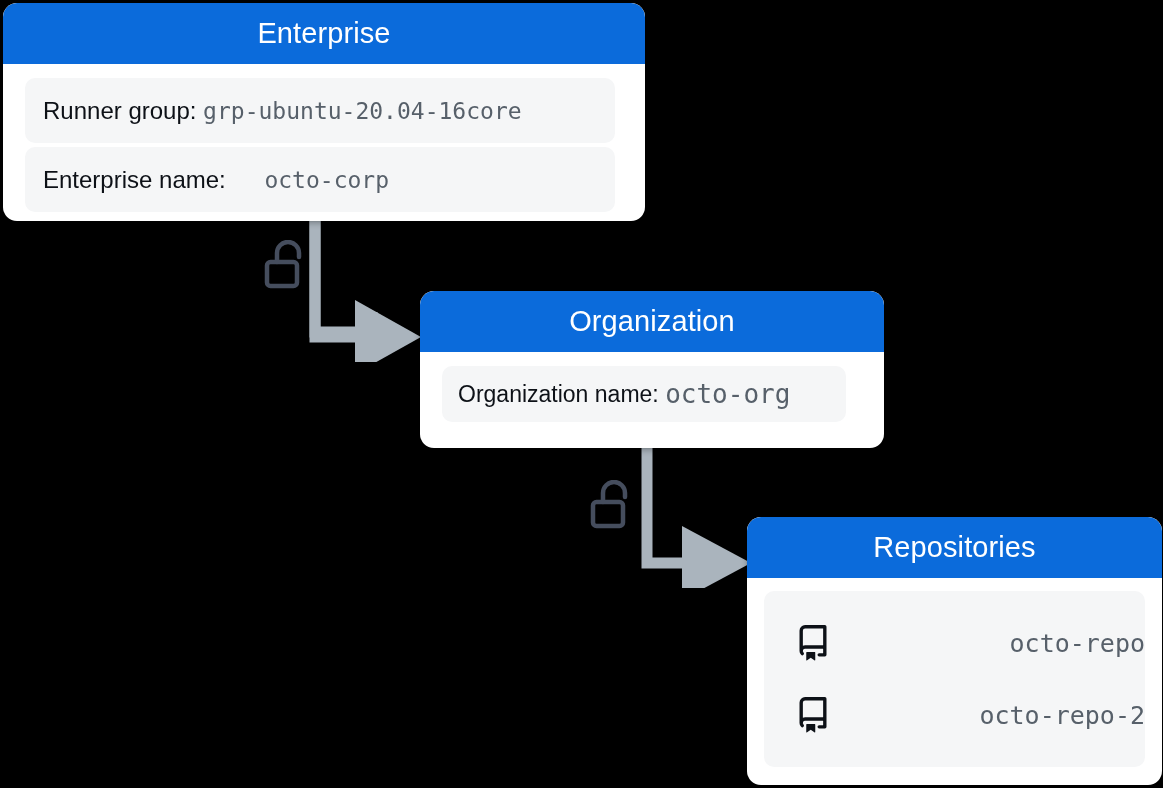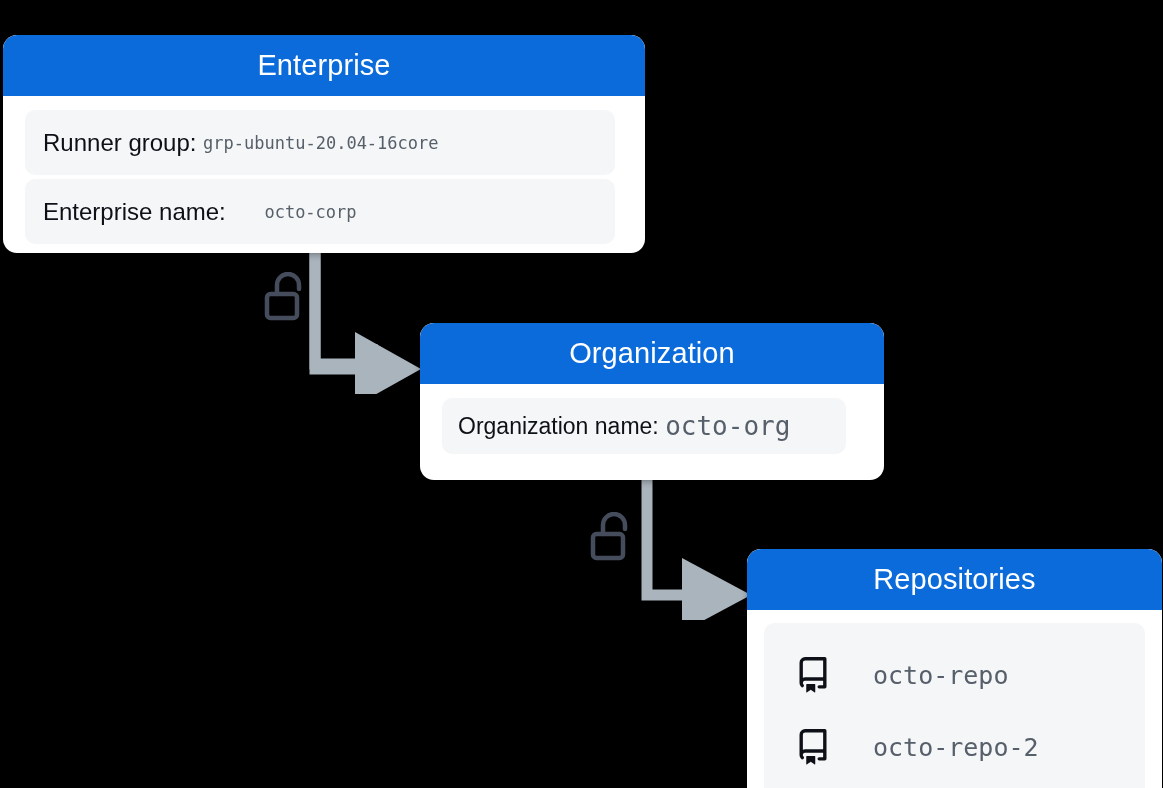--- a/index.html
+++ b/index.html
@@ -11,21 +11,20 @@
     width: 1163px;
     height: 788px;
     position: relative;
     overflow: hidden;
     font-family: "Liberation Sans", sans-serif;
   }
 
   .stage {
     position: absolute;
     inset: 0;
-    margin-top: 32px;
   }
 
   
   .card {
     position: absolute;
     background: #ffffff;
     border-radius: 14px;
     box-shadow: 0 2px 6px rgba(0,0,0,0.30), 0 0 0 0.5px rgba(0,0,0,0.06);
     box-sizing: border-box;
     overflow: hidden;
@@ -60,21 +59,21 @@
     gap: 32px;
   }
   .field-label {
     color: #0d1117;
     font-family: "Liberation Sans", sans-serif;
     white-space: pre;
   }
   .field-value {
     font-family: "DejaVu Sans Mono", monospace;
     color: #57606a;
-    font-size: 17px;
+    font-size: 23px;
     white-space: pre;
   }
 
   
   #card-enterprise {
     left: 3px;
     top: 3px;
     width: 642px;
     height: 218px;
   }
@@ -115,20 +114,21 @@
   .repo-panel {
     background: #f5f6f7;
     border-radius: 10px;
     padding: 16px 0 16px 0;
   }
   .repo-row {
     display: flex;
     align-items: center;
     height: 72px;
     padding-left: 31px;
+    justify-content: space-between;
   }
   .repo-icon {
     width: 36px;
     height: 36px;
     flex: 0 0 36px;
     display: block;
   }
   .repo-name {
     font-family: "DejaVu Sans Mono", monospace;
     font-size: 25px;

